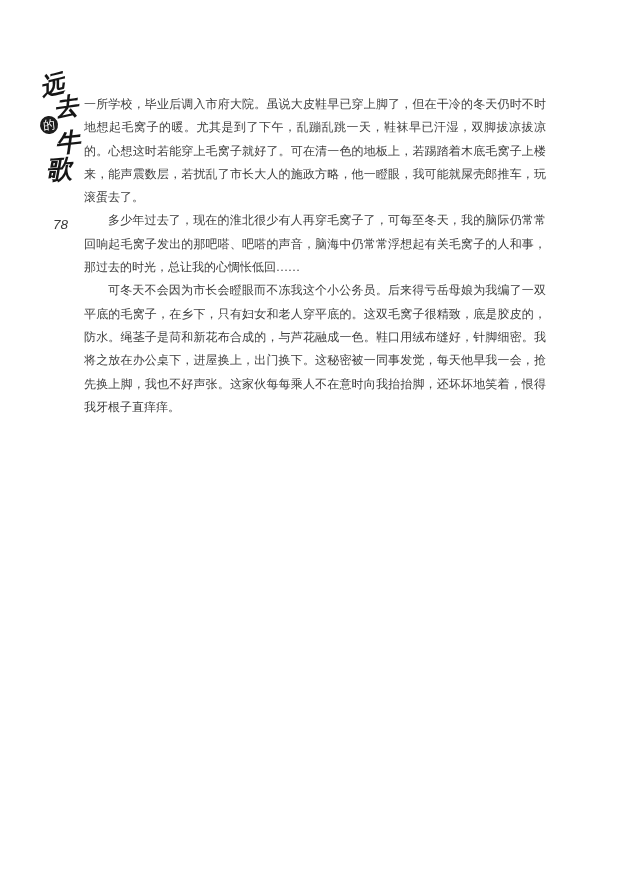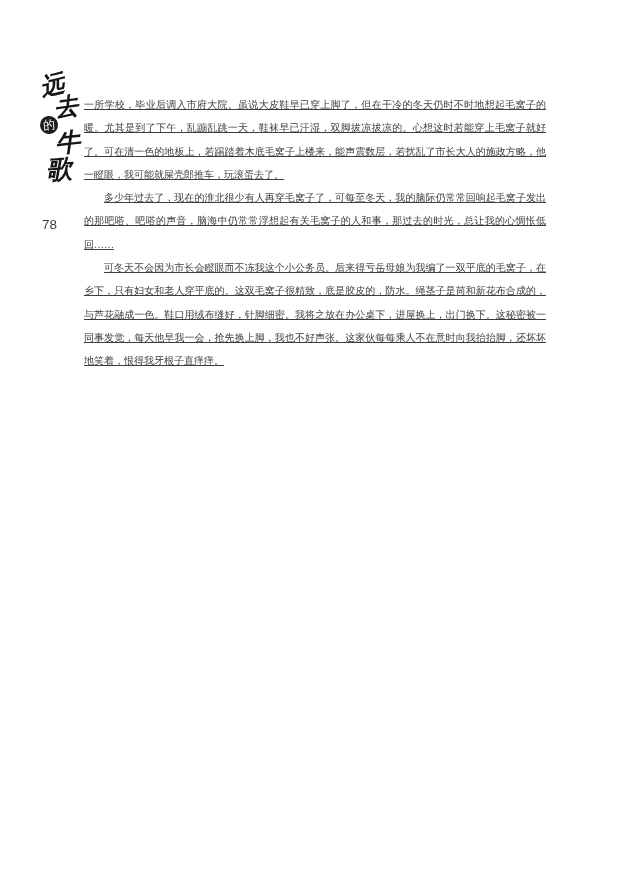--- a/index.html
+++ b/index.html
@@ -51,37 +51,37 @@
     justify-content: center;
     transform: rotate(-6deg);
   }
 
   
   .page-number {
     position: absolute;
     left: 42px;
     top: 217px;
     width: 26px;
-    text-align: left;
+    text-align: right;
     font-family: "Liberation Sans", "DejaVu Sans", sans-serif;
     font-size: 13.5px;
     color: #3a3a3a;
+    font-style: italic;
   }
 
   
   .text-block {
     position: absolute;
     left: 84px;
     top: 93px;
     width: 462px;
-    font-size: 10px;
+    font-size: 12px;
     line-height: 23.3px;
     color: #3d3d3d;
     text-align: justify;
-    text-decoration: underline;
   }
   .text-block p {
     margin: 0;
     padding: 0;
     text-indent: 2em;
   }
   .text-block p.no-indent {
     text-indent: 0;
   }
 </style>

